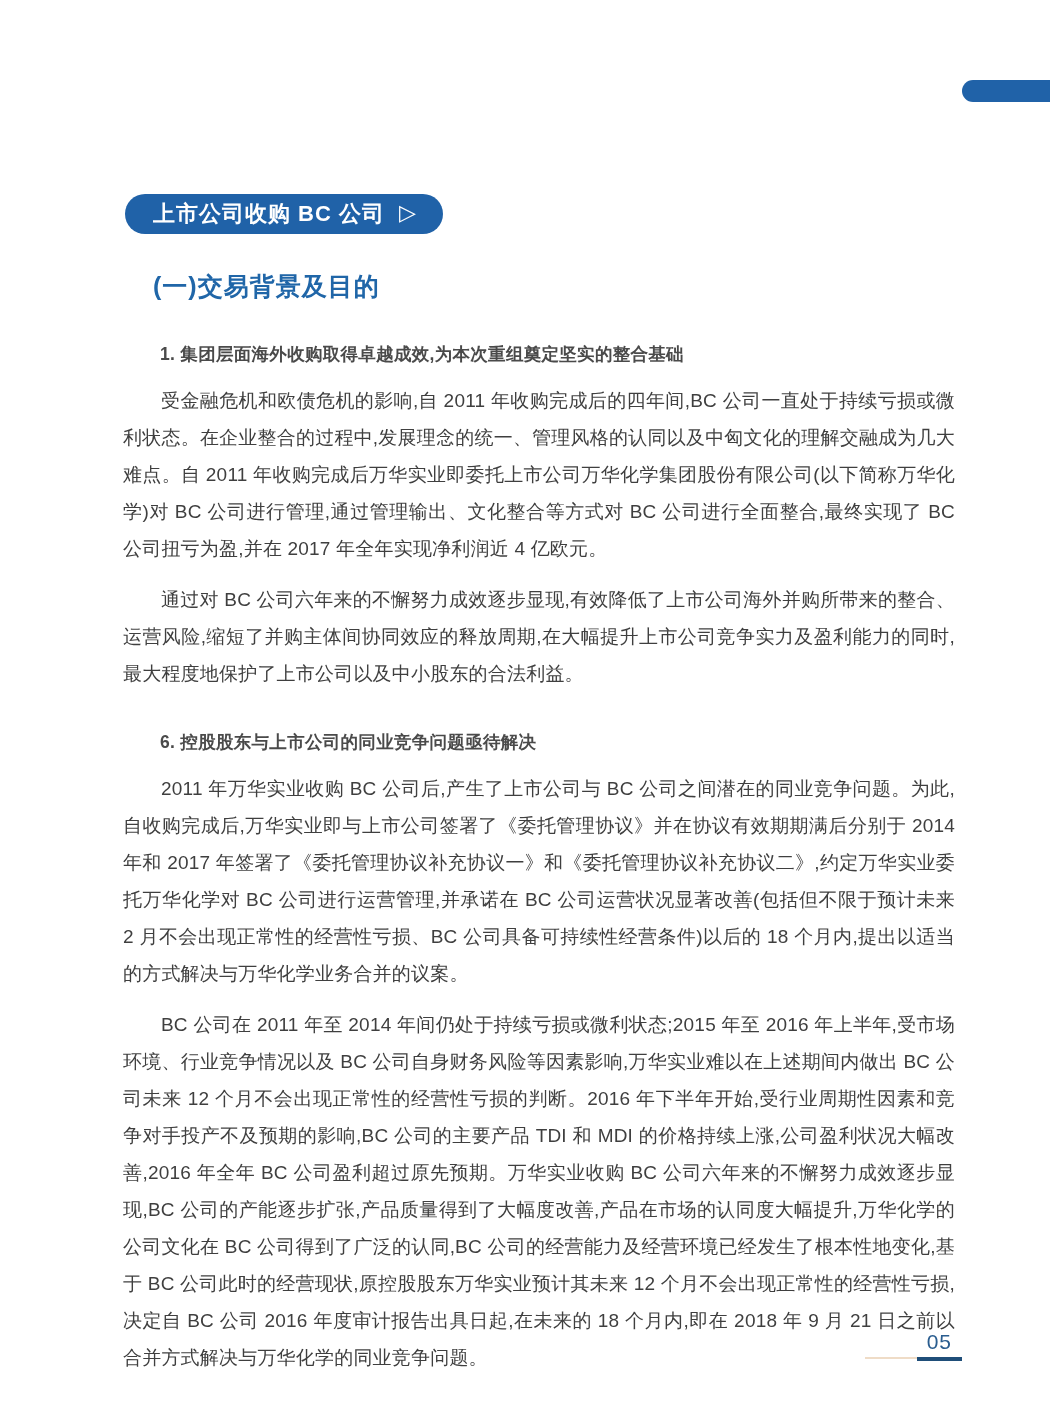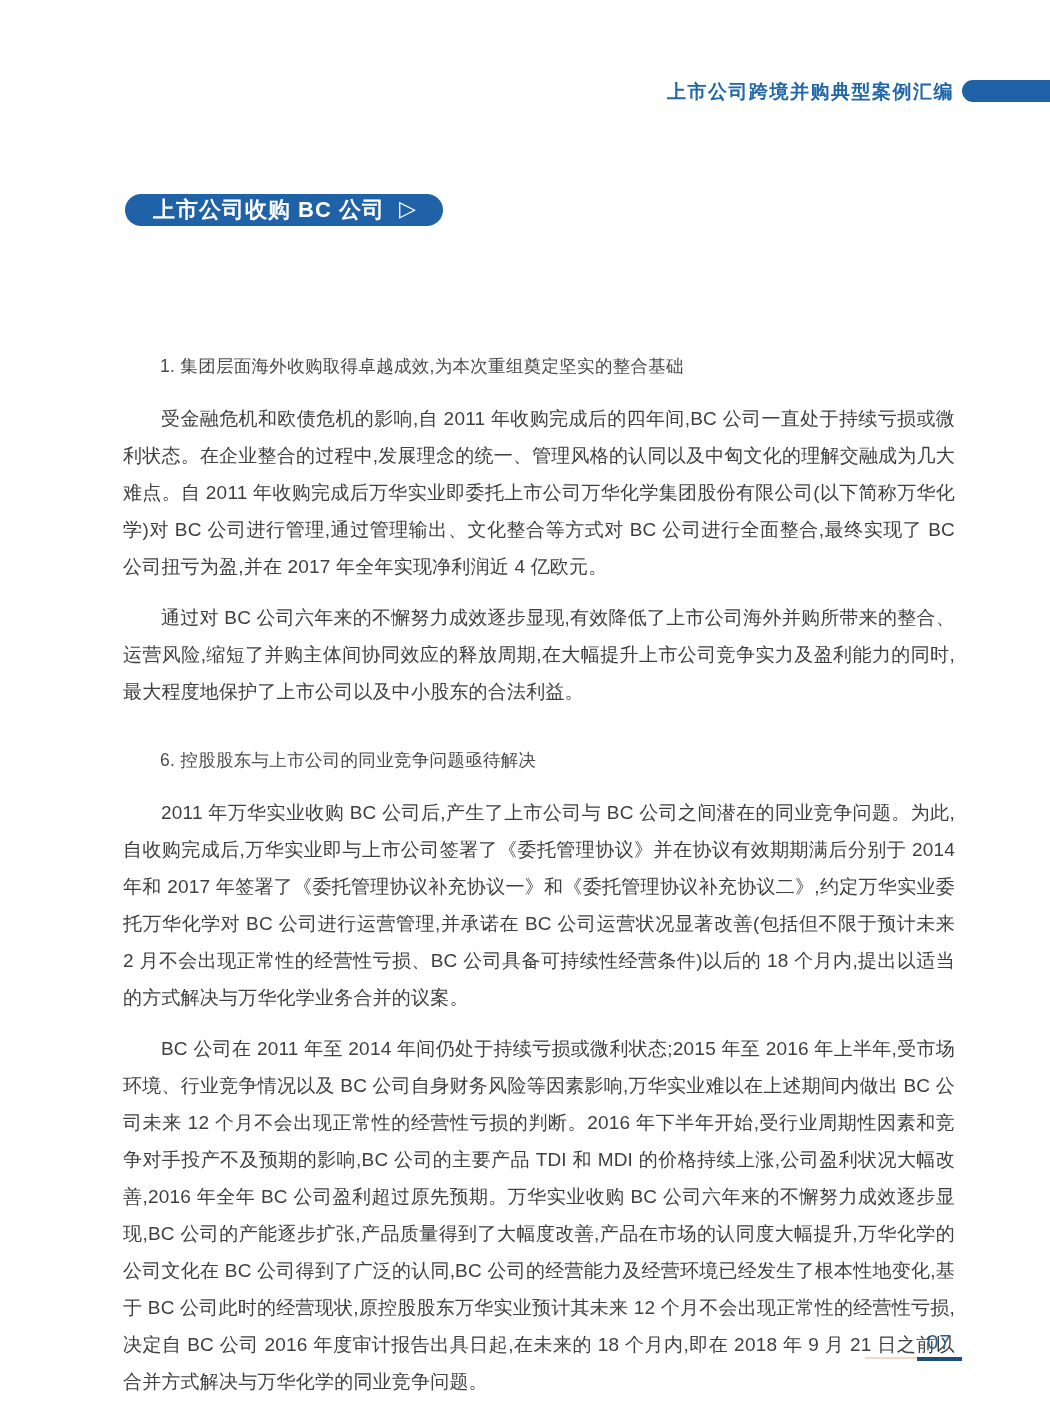--- a/index.html
+++ b/index.html
@@ -22,43 +22,43 @@
   }
   .hdr-bar {
     position:absolute; right:-12px; top:2px;
     width:100px; height:22px;
     background:#2062a8; border-radius:11px;
   }
 
   
   .banner {
     position:absolute; top:194px; left:125px;
-    height:32px; padding:0 26px 0 28px;
+    height:40px; padding:0 26px 0 28px;
     background:#2062a8; border-radius:20px;
     display:flex; align-items:center; gap:14px;
     color:#ffffff; font-size:22px; font-weight:bold; letter-spacing:1px;
     white-space:nowrap;
   }
   .banner .arrow { font-size:22px; font-weight:normal; line-height:1; transform:translateY(-1px); }
 
   
   .section-heading {
     position:absolute; top:270px; left:153px;
     margin:0; font-size:25px; font-weight:bold; color:#2066a8; letter-spacing:1px;
     white-space:nowrap;
   }
 
   
   .content {
     position:absolute; top:330px; left:123px; width:832px;
     color:#404040;
   }
   .subheading {
-    margin:16px; padding:8px 0 6px; margin-left:37px;
-    font-size:17.5px; font-weight:normal; color:#4a4a4a; letter-spacing:0.3px;
+    margin:4px; padding:8px 0 6px; margin-left:37px;
+    font-size:17.5px; font-weight:bold; color:#4a4a4a; letter-spacing:0.3px;
   }
   .subheading.second { margin-top:30px; }
   .para {
     margin:10px 0 14px;
     font-size:19px; line-height:37px;
     text-align:justify; text-indent:2em;
     color:#3f3f3f; letter-spacing:0.2px;
   }
 
   
@@ -77,39 +77,39 @@
   .pagenum {
     font-size:21px; color:#2a5d8f; letter-spacing:1px;
   }
 </style>
 </head>
 <body>
 
 <div class="page">
 
   <div class="hdr">
-    <span class="hdr-title">上市公司跨境并购典型案例汇编</span>
     <span class="hdr-bar"></span>
   </div>
 
   <div class="banner">
     <span>上市公司收购 BC 公司</span>
     <span class="arrow">▷</span>
   </div>
 
+  <h2 class="section-heading">(一)交易背景及目的</h2>
 
   <div class="content">
     <h3 class="subheading">1. 集团层面海外收购取得卓越成效,为本次重组奠定坚实的整合基础</h3>
     <p class="para">受金融危机和欧债危机的影响,自 2011 年收购完成后的四年间,BC 公司一直处于持续亏损或微利状态。在企业整合的过程中,发展理念的统一、管理风格的认同以及中匈文化的理解交融成为几大难点。自 2011 年收购完成后万华实业即委托上市公司万华化学集团股份有限公司(以下简称万华化学)对 BC 公司进行管理,通过管理输出、文化整合等方式对 BC 公司进行全面整合,最终实现了 BC 公司扭亏为盈,并在 2017 年全年实现净利润近 4 亿欧元。</p>
     <p class="para">通过对 BC 公司六年来的不懈努力成效逐步显现,有效降低了上市公司海外并购所带来的整合、运营风险,缩短了并购主体间协同效应的释放周期,在大幅提升上市公司竞争实力及盈利能力的同时,最大程度地保护了上市公司以及中小股东的合法利益。</p>
     <h3 class="subheading second">6. 控股股东与上市公司的同业竞争问题亟待解决</h3>
     <p class="para">2011 年万华实业收购 BC 公司后,产生了上市公司与 BC 公司之间潜在的同业竞争问题。为此,自收购完成后,万华实业即与上市公司签署了《委托管理协议》并在协议有效期期满后分别于 2014 年和 2017 年签署了《委托管理协议补充协议一》和《委托管理协议补充协议二》,约定万华实业委托万华化学对 BC 公司进行运营管理,并承诺在 BC 公司运营状况显著改善(包括但不限于预计未来 2 月不会出现正常性的经营性亏损、BC 公司具备可持续性经营条件)以后的 18 个月内,提出以适当的方式解决与万华化学业务合并的议案。</p>
     <p class="para">BC 公司在 2011 年至 2014 年间仍处于持续亏损或微利状态;2015 年至 2016 年上半年,受市场环境、行业竞争情况以及 BC 公司自身财务风险等因素影响,万华实业难以在上述期间内做出 BC 公司未来 12 个月不会出现正常性的经营性亏损的判断。2016 年下半年开始,受行业周期性因素和竞争对手投产不及预期的影响,BC 公司的主要产品 TDI 和 MDI 的价格持续上涨,公司盈利状况大幅改善,2016 年全年 BC 公司盈利超过原先预期。万华实业收购 BC 公司六年来的不懈努力成效逐步显现,BC 公司的产能逐步扩张,产品质量得到了大幅度改善,产品在市场的认同度大幅提升,万华化学的公司文化在 BC 公司得到了广泛的认同,BC 公司的经营能力及经营环境已经发生了根本性地变化,基于 BC 公司此时的经营现状,原控股股东万华实业预计其未来 12 个月不会出现正常性的经营性亏损,决定自 BC 公司 2016 年度审计报告出具日起,在未来的 18 个月内,即在 2018 年 9 月 21 日之前以合并方式解决与万华化学的同业竞争问题。</p>
   </div>
 
   <div class="footer">
     <span class="tan-line"></span>
     <span class="pagenum-block">
-      <span class="pagenum">07</span>
+      <span class="pagenum">05</span>
     </span>
   </div>
 
 </div>
 
 </body></html>

